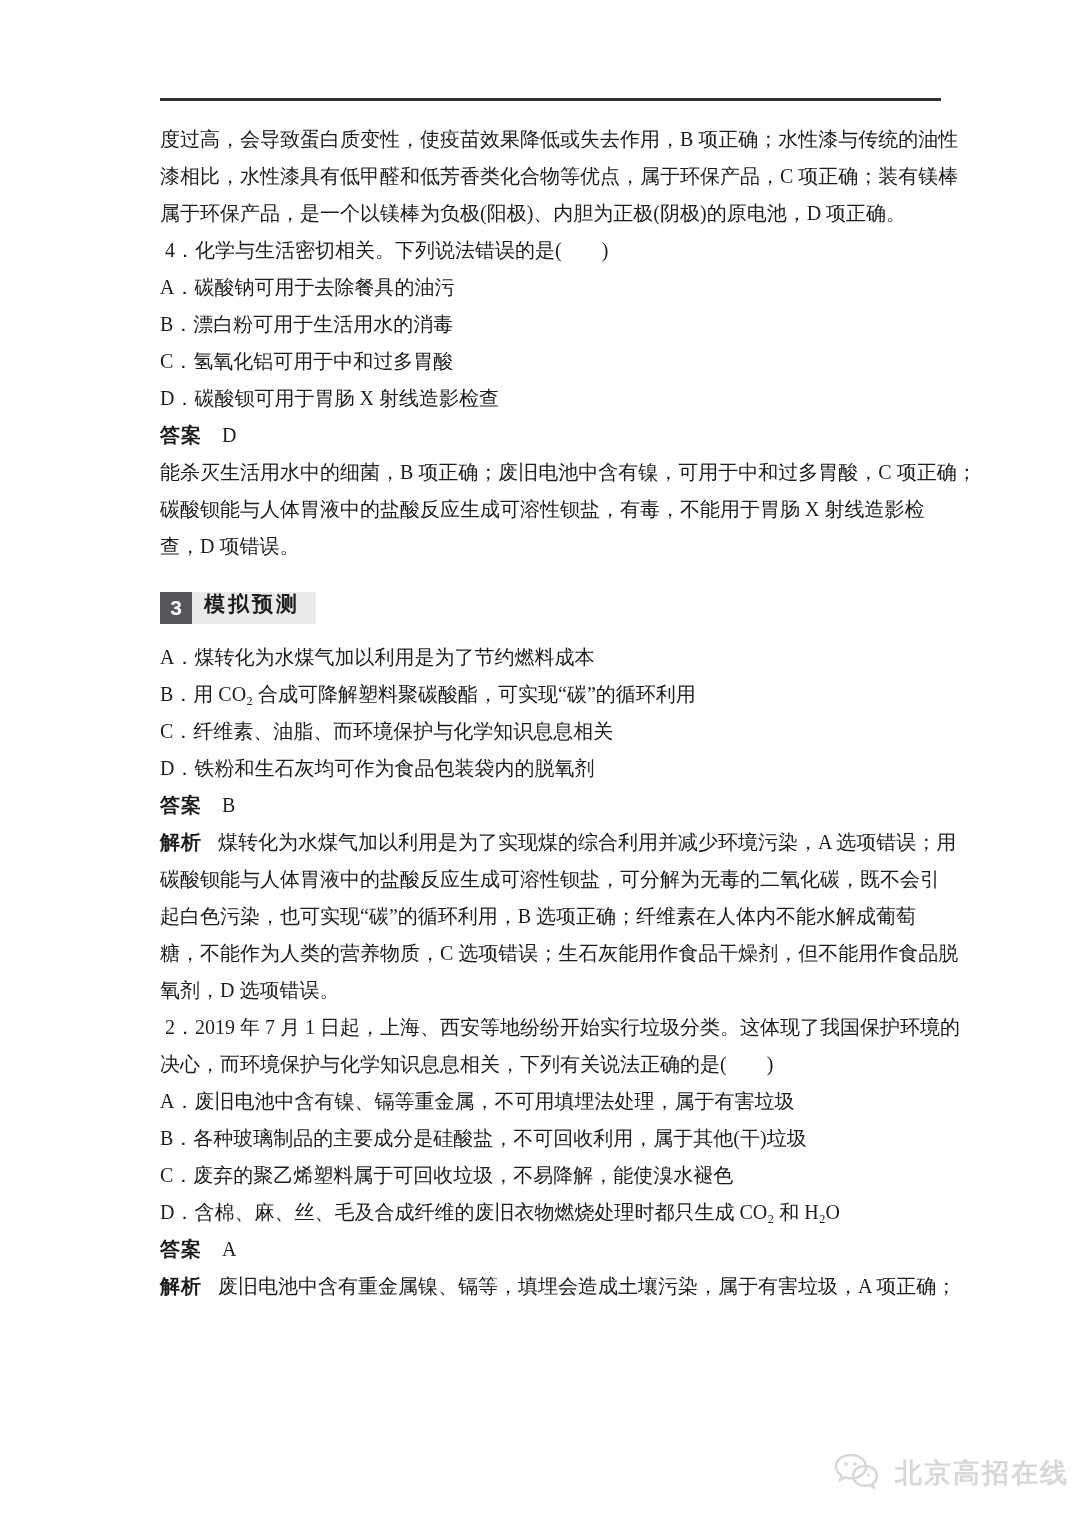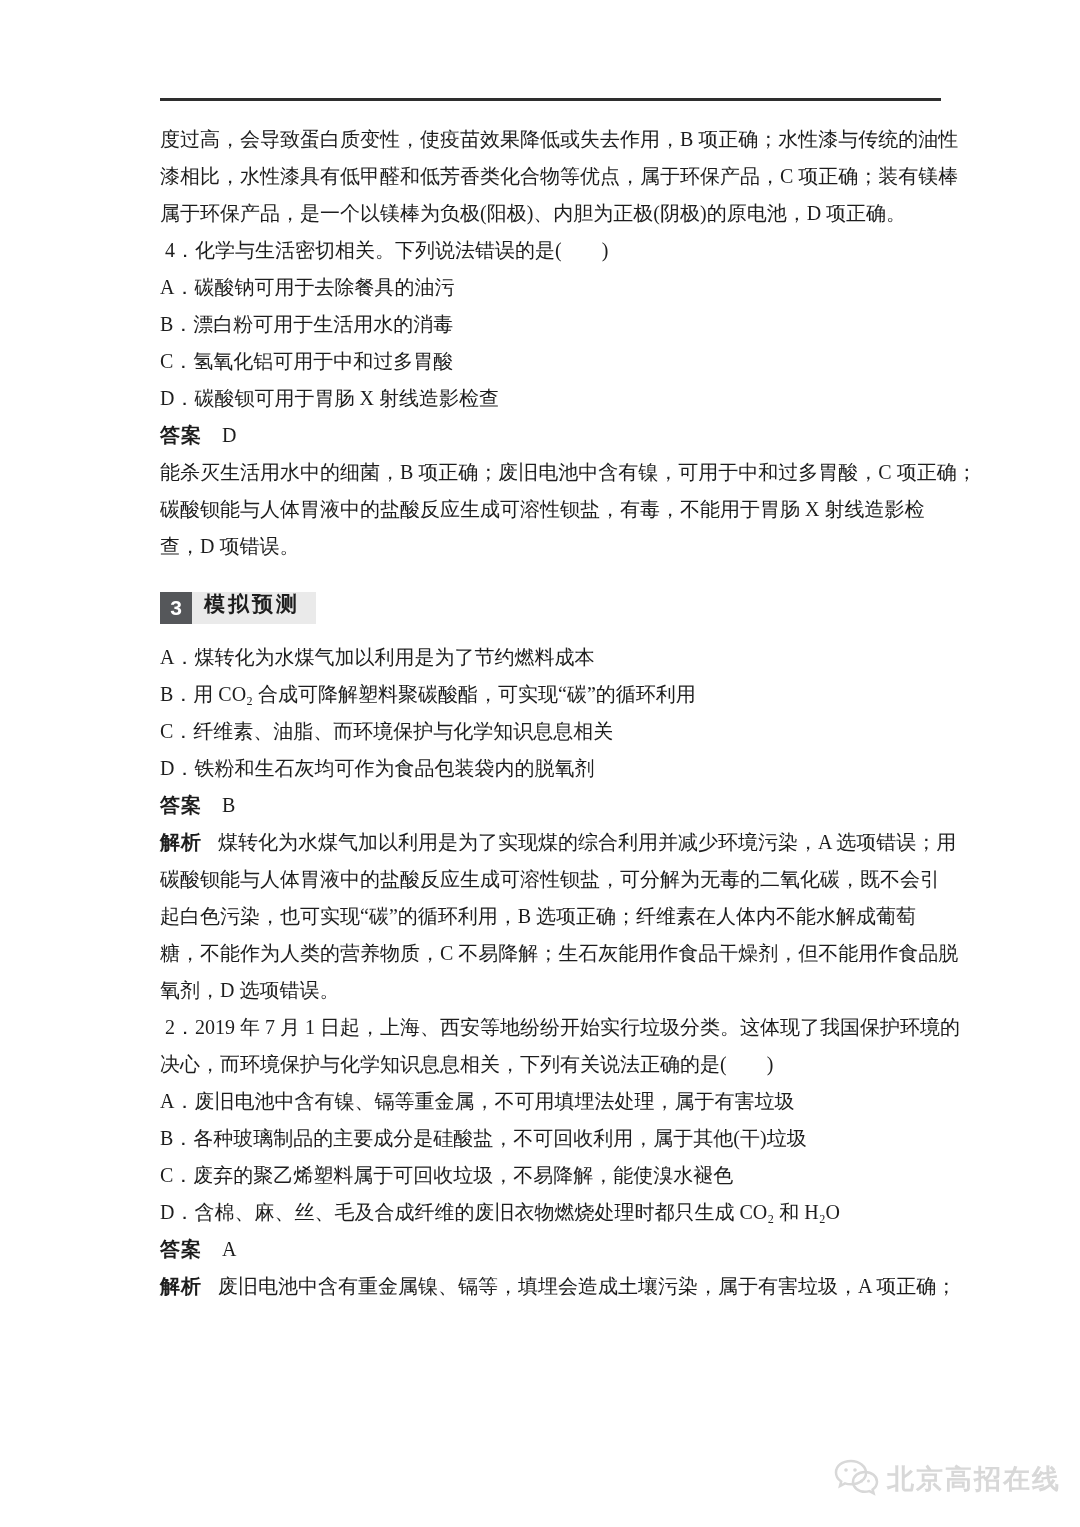--- a/index.html
+++ b/index.html
@@ -69,22 +69,21 @@
     font-size: 21px;
     letter-spacing: 3px;
     color: #1d1d1d;
   }
   .watermark {
     position: absolute;
     left: 833px;
     top: 1452px;
     display: flex;
     align-items: center;
-    gap: 8px;
-    margin-top: 6px;
+    gap: 16px;
   }
   .watermark-text {
     font-family: "Liberation Sans", "DejaVu Sans", sans-serif;
     font-weight: bold;
     font-size: 27px;
     color: #d8d8d8;
     letter-spacing: 2px;
     text-shadow: 1px 1px 0 #ffffff;
   }
 </style>
@@ -123,21 +122,21 @@
     <div class="line">C．纤维素、油脂、而环境保护与化学知识息息相关</div>
     <div class="line">D．铁粉和生石灰均可作为食品包装袋内的脱氧剂</div>
     <div class="line answer-line">
       <span class="lbl">答案</span><span class="ansv">B</span>
     </div>
     <div class="line analysis-first">
       <span class="lbl">解析</span><span>煤转化为水煤气加以利用是为了实现煤的综合利用并减少环境污染，A 选项错误；用</span>
     </div>
     <div class="line">碳酸钡能与人体胃液中的盐酸反应生成可溶性钡盐，可分解为无毒的二氧化碳，既不会引</div>
     <div class="line">起白色污染，也可实现“碳”的循环利用，B 选项正确；纤维素在人体内不能水解成葡萄</div>
-    <div class="line">糖，不能作为人类的营养物质，C 不易降解；生石灰能用作食品干燥剂，但不能用作食品脱</div>
+    <div class="line">糖，不能作为人类的营养物质，C 选项错误；生石灰能用作食品干燥剂，但不能用作食品脱</div>
     <div class="line">氧剂，D 选项错误。</div>
 
     <div class="line stem">2．2019 年 7 月 1 日起，上海、西安等地纷纷开始实行垃圾分类。这体现了我国保护环境的</div>
     <div class="line">决心，而环境保护与化学知识息息相关，下列有关说法正确的是(　　)</div>
     <div class="line">A．废旧电池中含有镍、镉等重金属，不可用填埋法处理，属于有害垃圾</div>
     <div class="line">B．各种玻璃制品的主要成分是硅酸盐，不可回收利用，属于其他(干)垃圾</div>
     <div class="line">C．废弃的聚乙烯塑料属于可回收垃圾，不易降解，能使溴水褪色</div>
     <div class="line">D．含棉、麻、丝、毛及合成纤维的废旧衣物燃烧处理时都只生成 CO₂ 和 H₂O</div>
     <div class="line answer-line">
       <span class="lbl">答案</span><span class="ansv">A</span>

